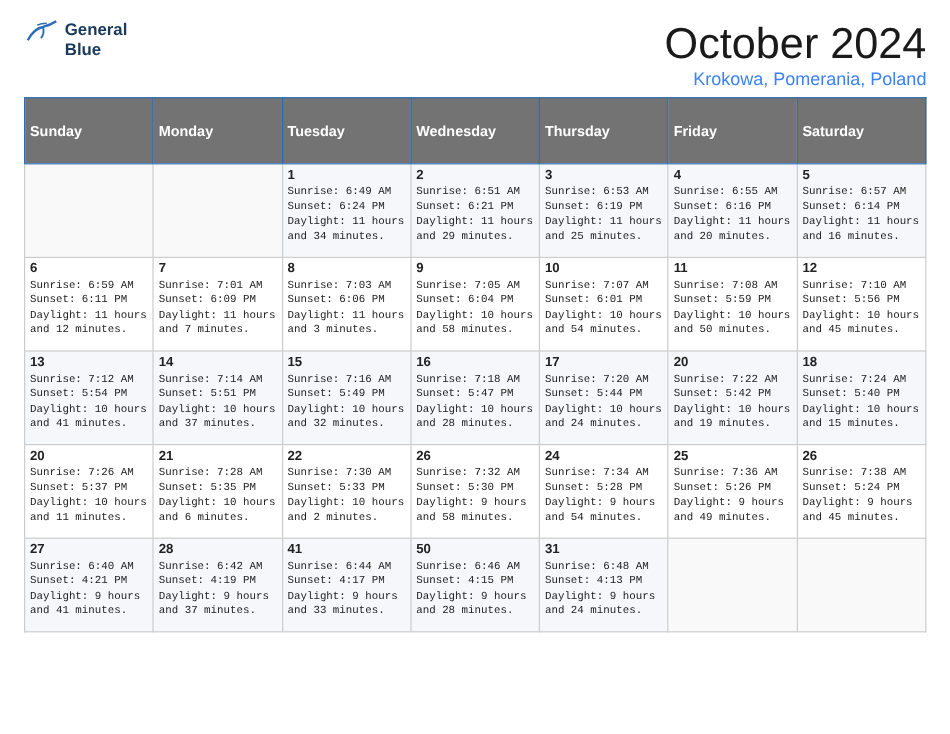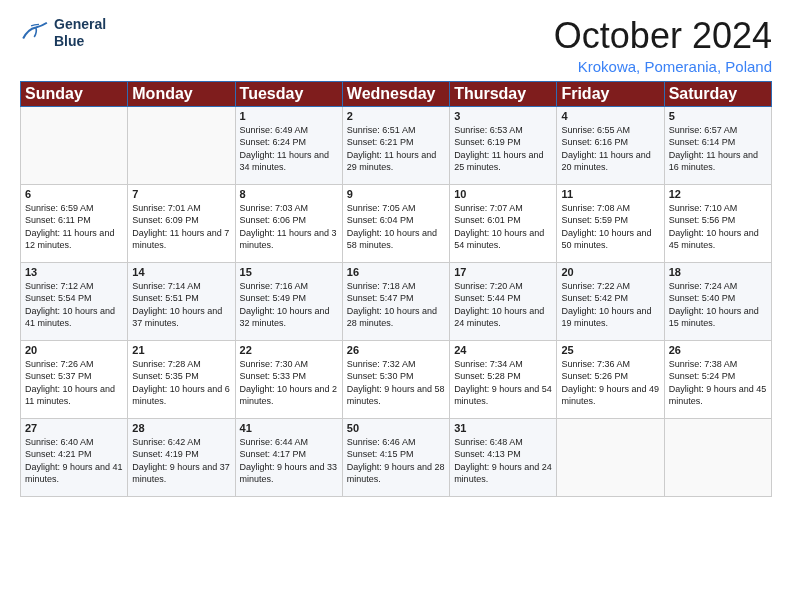--- a/index.html
+++ b/index.html
@@ -16,21 +16,21 @@
       padding: 16px 20px 10px 20px;
     }
     .header-row {
       display: flex;
       justify-content: space-between;
       align-items: flex-start;
       margin-bottom: 6px;
     }
     .logo {
       display: flex;
-      align-items: center;
+      align-items: flex-start;
       gap: 4px;
     }
     .logo-text {
       font-size: 14px;
       font-weight: bold;
       color: #1a3a5c;
       line-height: 1.2;
     }
     .logo-bird {
       width: 30px;
@@ -49,25 +49,25 @@
       font-size: 15px;
       color: #3b82f6;
       margin-top: 2px;
     }
     table {
       width: 100%;
       border-collapse: collapse;
       table-layout: fixed;
     }
     thead tr th {
-      background-color: #7f1d1d;
+      background-color: #737373;
       color: white;
-      font-size: 16px;
+      font-size: 12px;
       font-weight: bold;
-      padding: 3px 4px;
+      padding: 20px 4px;
       text-align: left;
       border: 1px solid #2d6cb5;
     }
     tbody tr td {
       border: 1px solid #ccc;
       vertical-align: top;
       padding: 3px 4px;
       font-size: 9px;
       color: #222;
       height: 78px;
@@ -82,20 +82,21 @@
     .day-num {
       font-size: 11px;
       font-weight: bold;
       display: block;
       margin-bottom: 2px;
     }
     .day-info {
       font-size: 9px;
       line-height: 1.4;
       color: #222;
+      font-family: Liberation Mono, monospace;
     }
     td.empty {
       background: #f9f9f9 !important;
     }
   </style>
 </head>
 <body>
 
 <div class="page">
   <div class="header-row">

